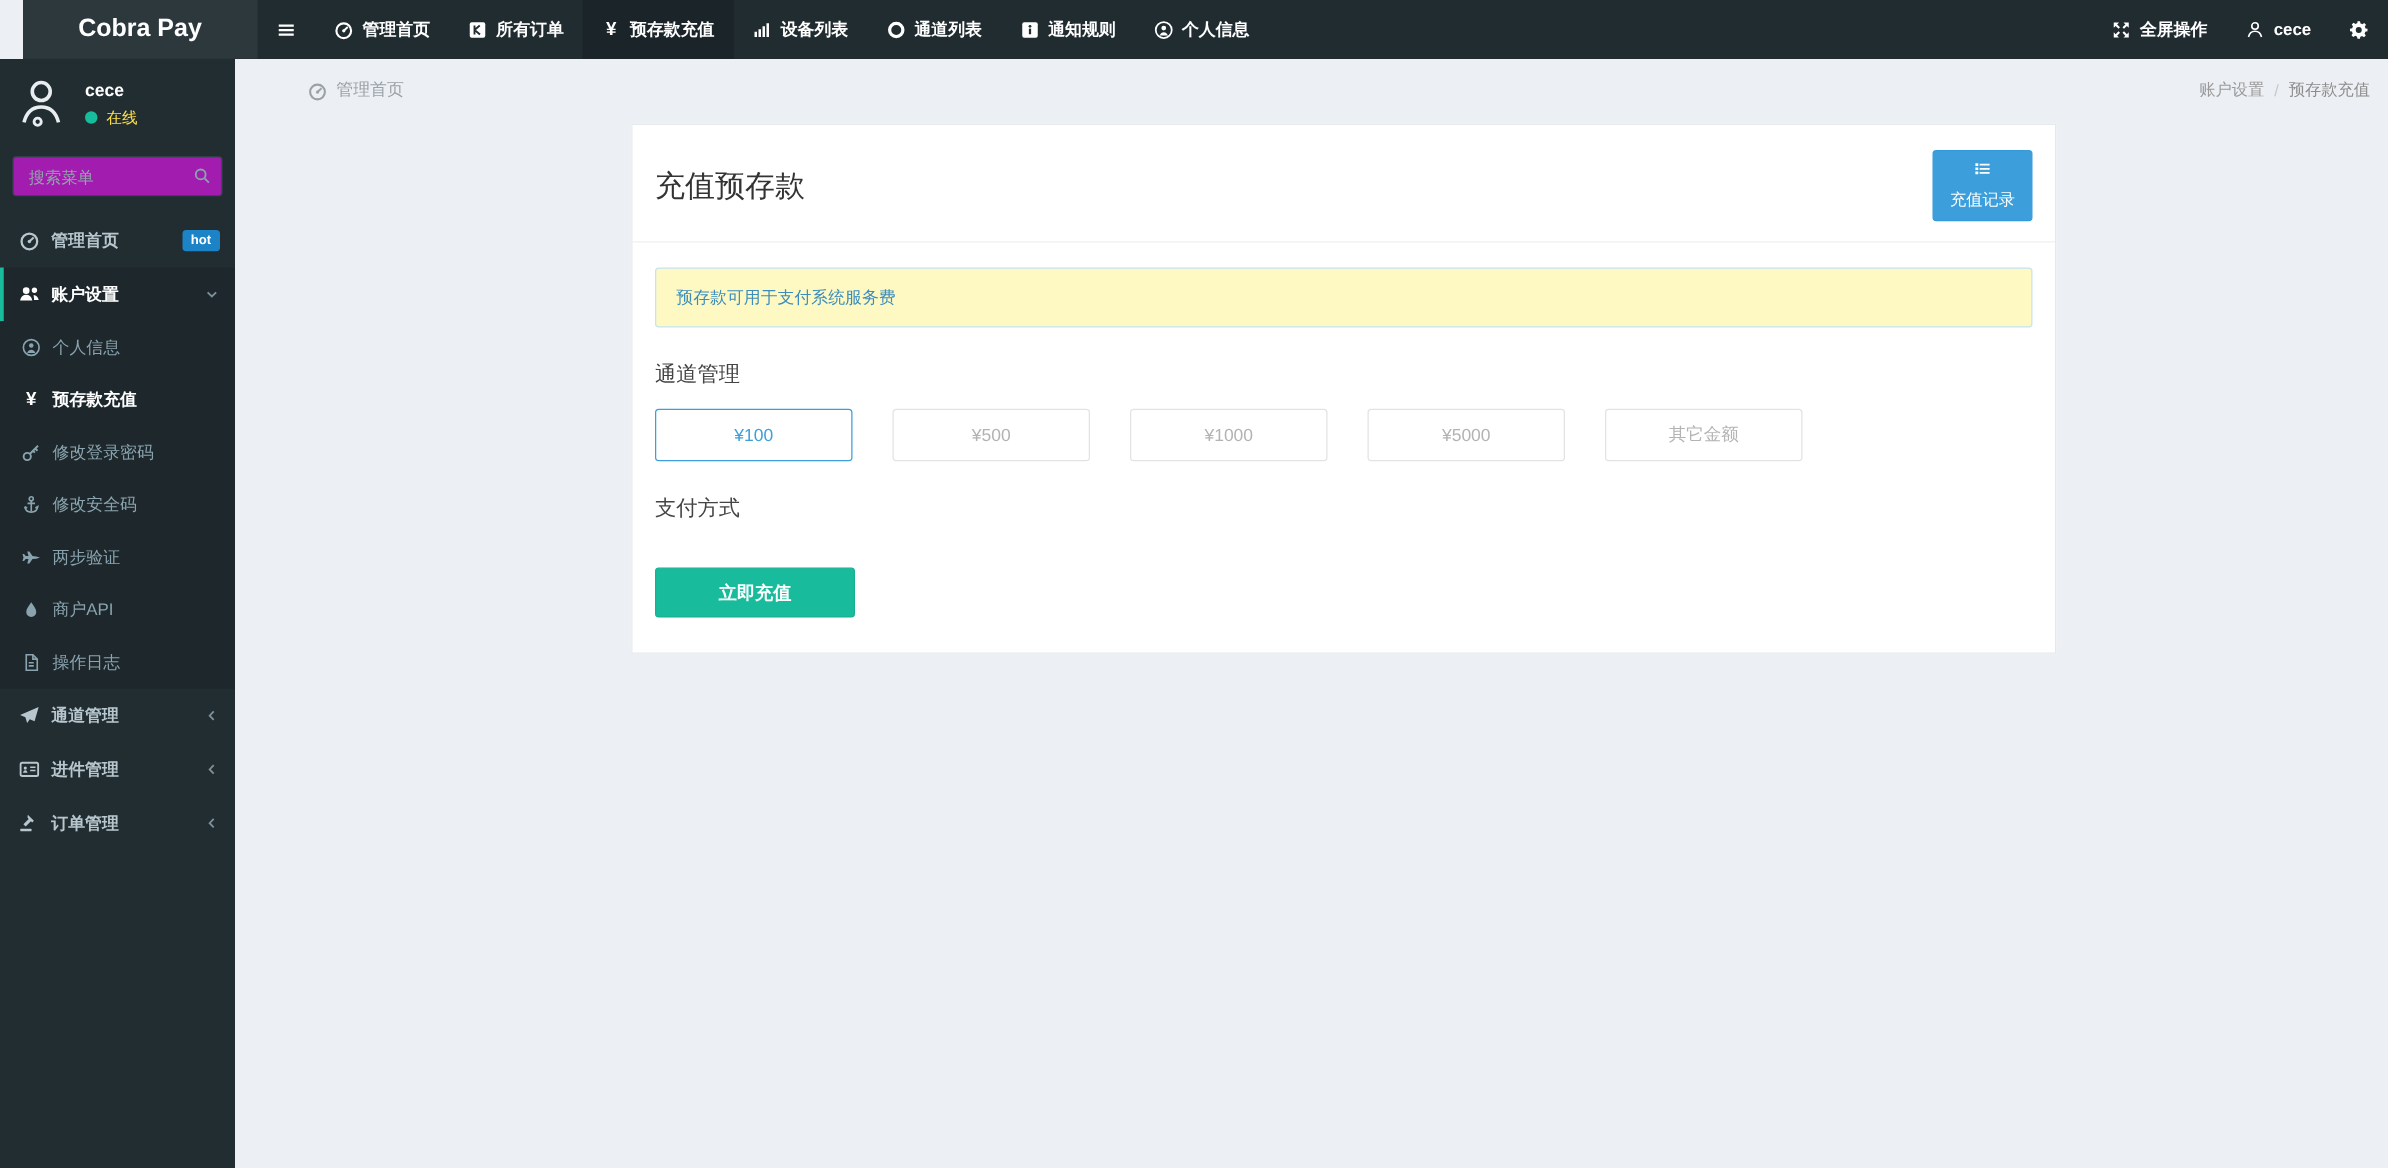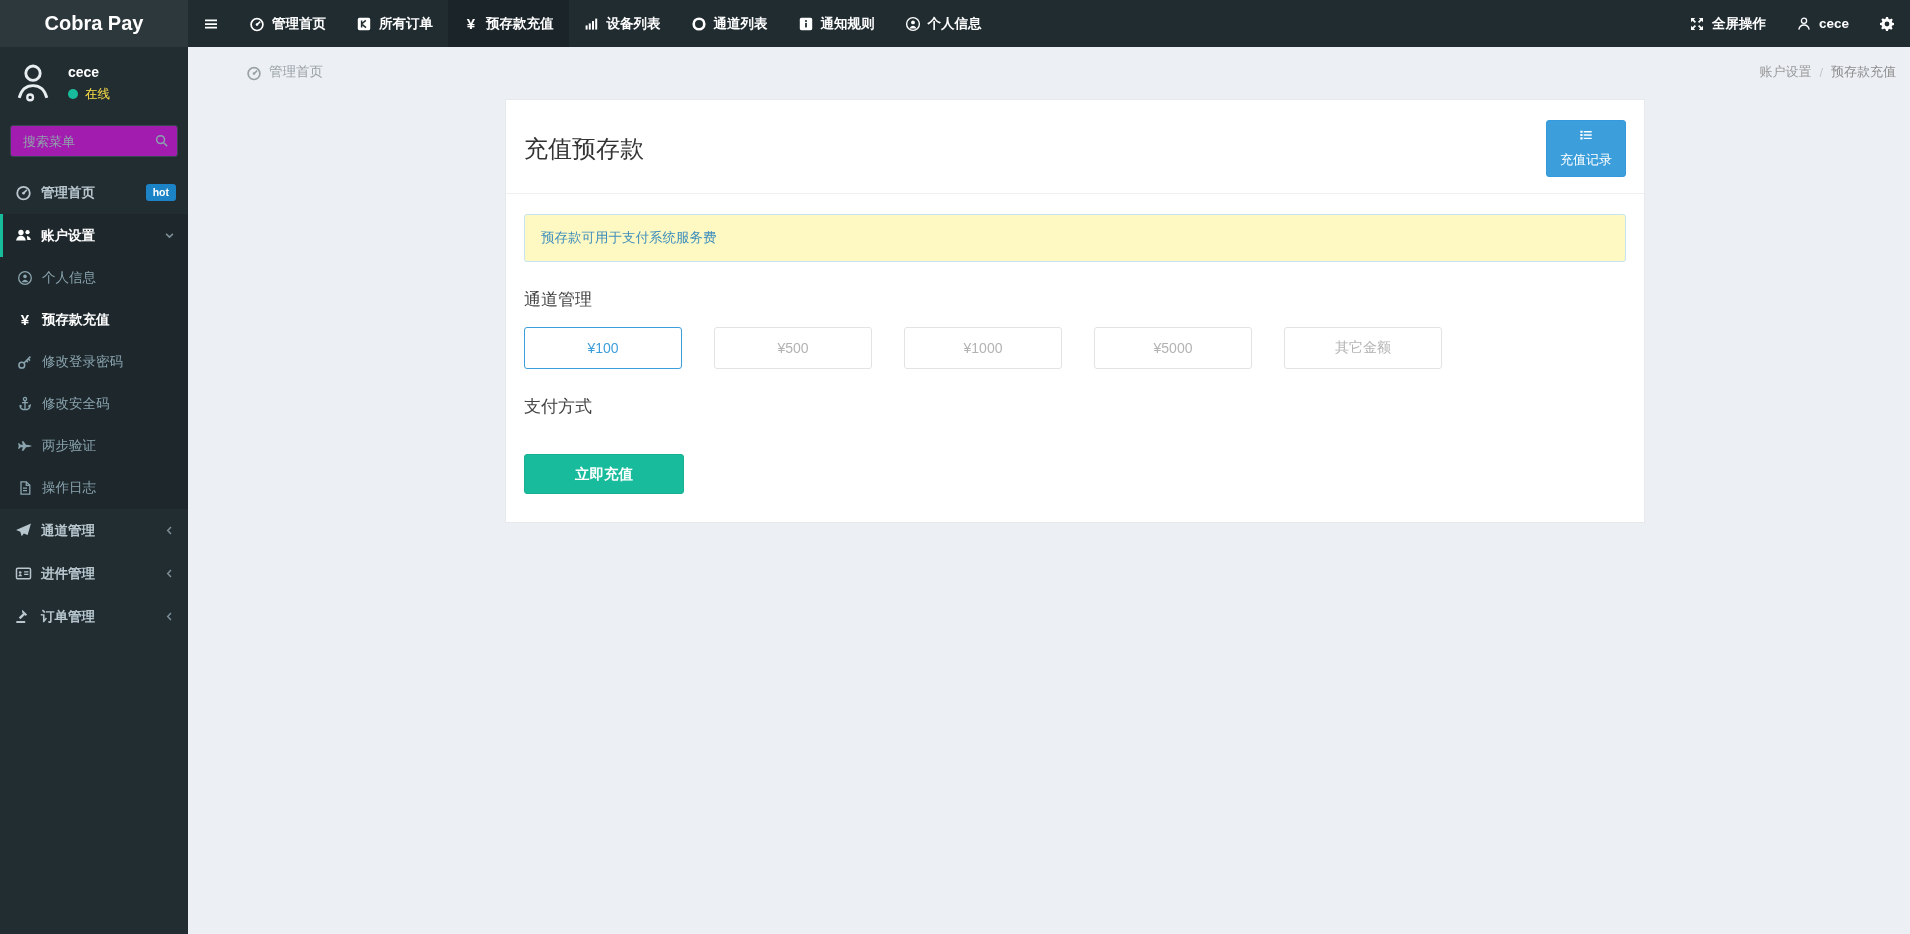--- a/index.html
+++ b/index.html
@@ -1,21 +1,21 @@
 <!DOCTYPE html>
 <html><head>
 <meta charset="utf-8">
 <style>
   * { margin:0; padding:0; box-sizing:border-box; }
   html,body { width:1910px; height:934px; overflow:hidden; }
   body { font-family:"Liberation Sans","DejaVu Sans",sans-serif; background:#ecf0f5; color:#333; }
   svg { display:block; }
 
   
-  .navbar { position:fixed; top:0; left:0; right:0; height:47px; display:flex; background:#212c31; z-index:30; }
+  .navbar { position:fixed; top:0; left:18px; right:0; height:47px; display:flex; background:#212c31; z-index:30; }
   .logo { width:188px; height:47px; line-height:47px; text-align:center; background:#2d383d;
           color:#fff; font-size:20px; font-weight:bold; flex:0 0 188px; cursor:pointer; }
   .nav-left { display:flex; align-items:stretch; flex:1; }
   .nav-btn { display:flex; align-items:center; gap:7px; padding:0 15px; color:#fff; font-size:13.5px;
              font-weight:600; cursor:pointer; text-decoration:none; }
   .nav-btn.active { background:#1b2428; }
   .nav-right { margin-left:auto; display:flex; align-items:stretch; }
   .ico { width:16px; height:16px; flex:0 0 16px; color:#fff; }
   .yen-glyph { font-size:15px; font-weight:bold; line-height:16px; width:14px; text-align:center; }
 
@@ -275,20 +275,28 @@
       <li class="s-item">
         <span class="mi-ico">
           <svg viewBox="0 0 16 16">
               <path fill="currentColor" d="M15 8c-2-.8-4-1.2-6-1.2L6.5 3.2H4.8l1 3.6H3.6L2.2 5.2H1l.8 2.8L1 10.8h1.2l1.4-1.6h2.2l-1 3.6h1.7L9 9.2c2 0 4-.4 6-1.2z"></path>
             </svg>
         </span>
         <span>两步验证</span>
       </li>
       <li class="s-item">
         <span class="mi-ico">
+          <svg viewBox="0 0 16 16">
+              <path fill="currentColor" d="M8 1.8C6.2 4.6 4 7 4 9.6a4 4 0 0 0 8 0C12 7 9.8 4.6 8 1.8z"></path>
+            </svg>
+        </span>
+        <span>商户API</span>
+      </li>
+      <li class="s-item">
+        <span class="mi-ico">
           <svg viewBox="0 0 16 16" fill="none" stroke="currentColor" stroke-width="1.3">
               <path d="M4 1.8h5.3l3.5 3.5v8.9H4z"></path>
               <path d="M9.3 1.8v3.5h3.5"></path>
               <path d="M6 8.2h4M6 10.7h4"></path>
             </svg>
         </span>
         <span>操作日志</span>
       </li>
     </ul>
     <li class="m-item">

